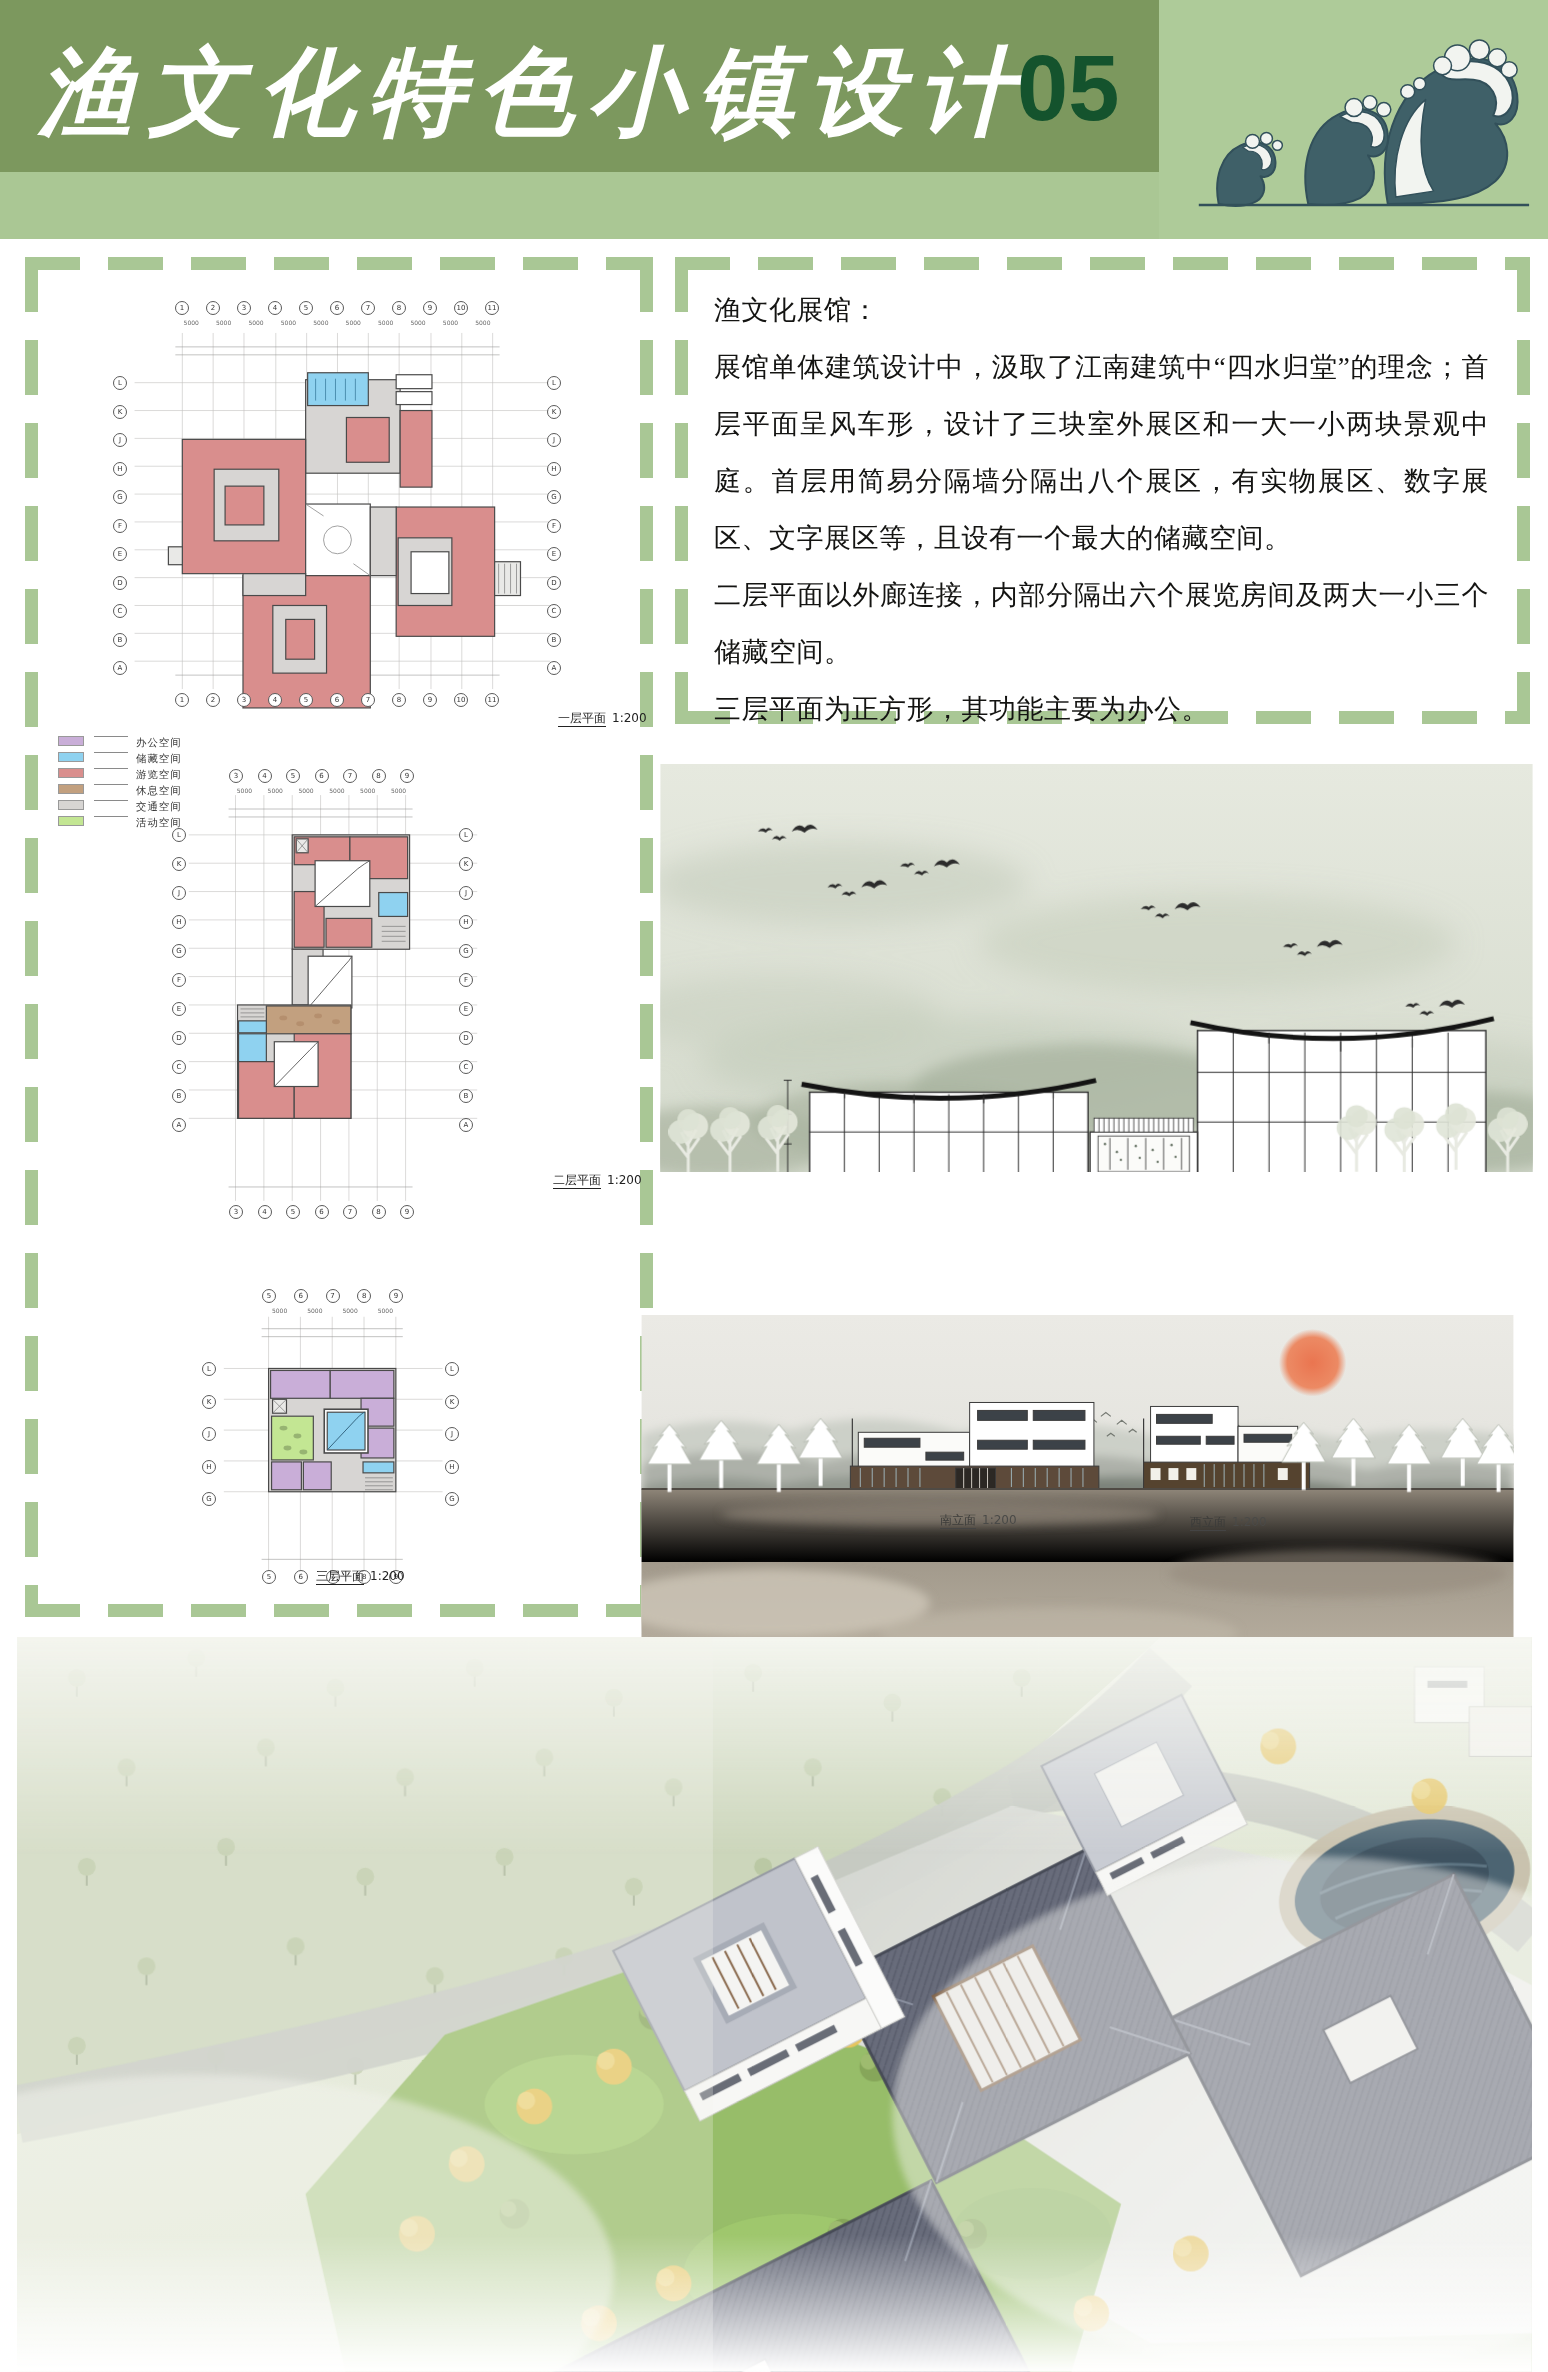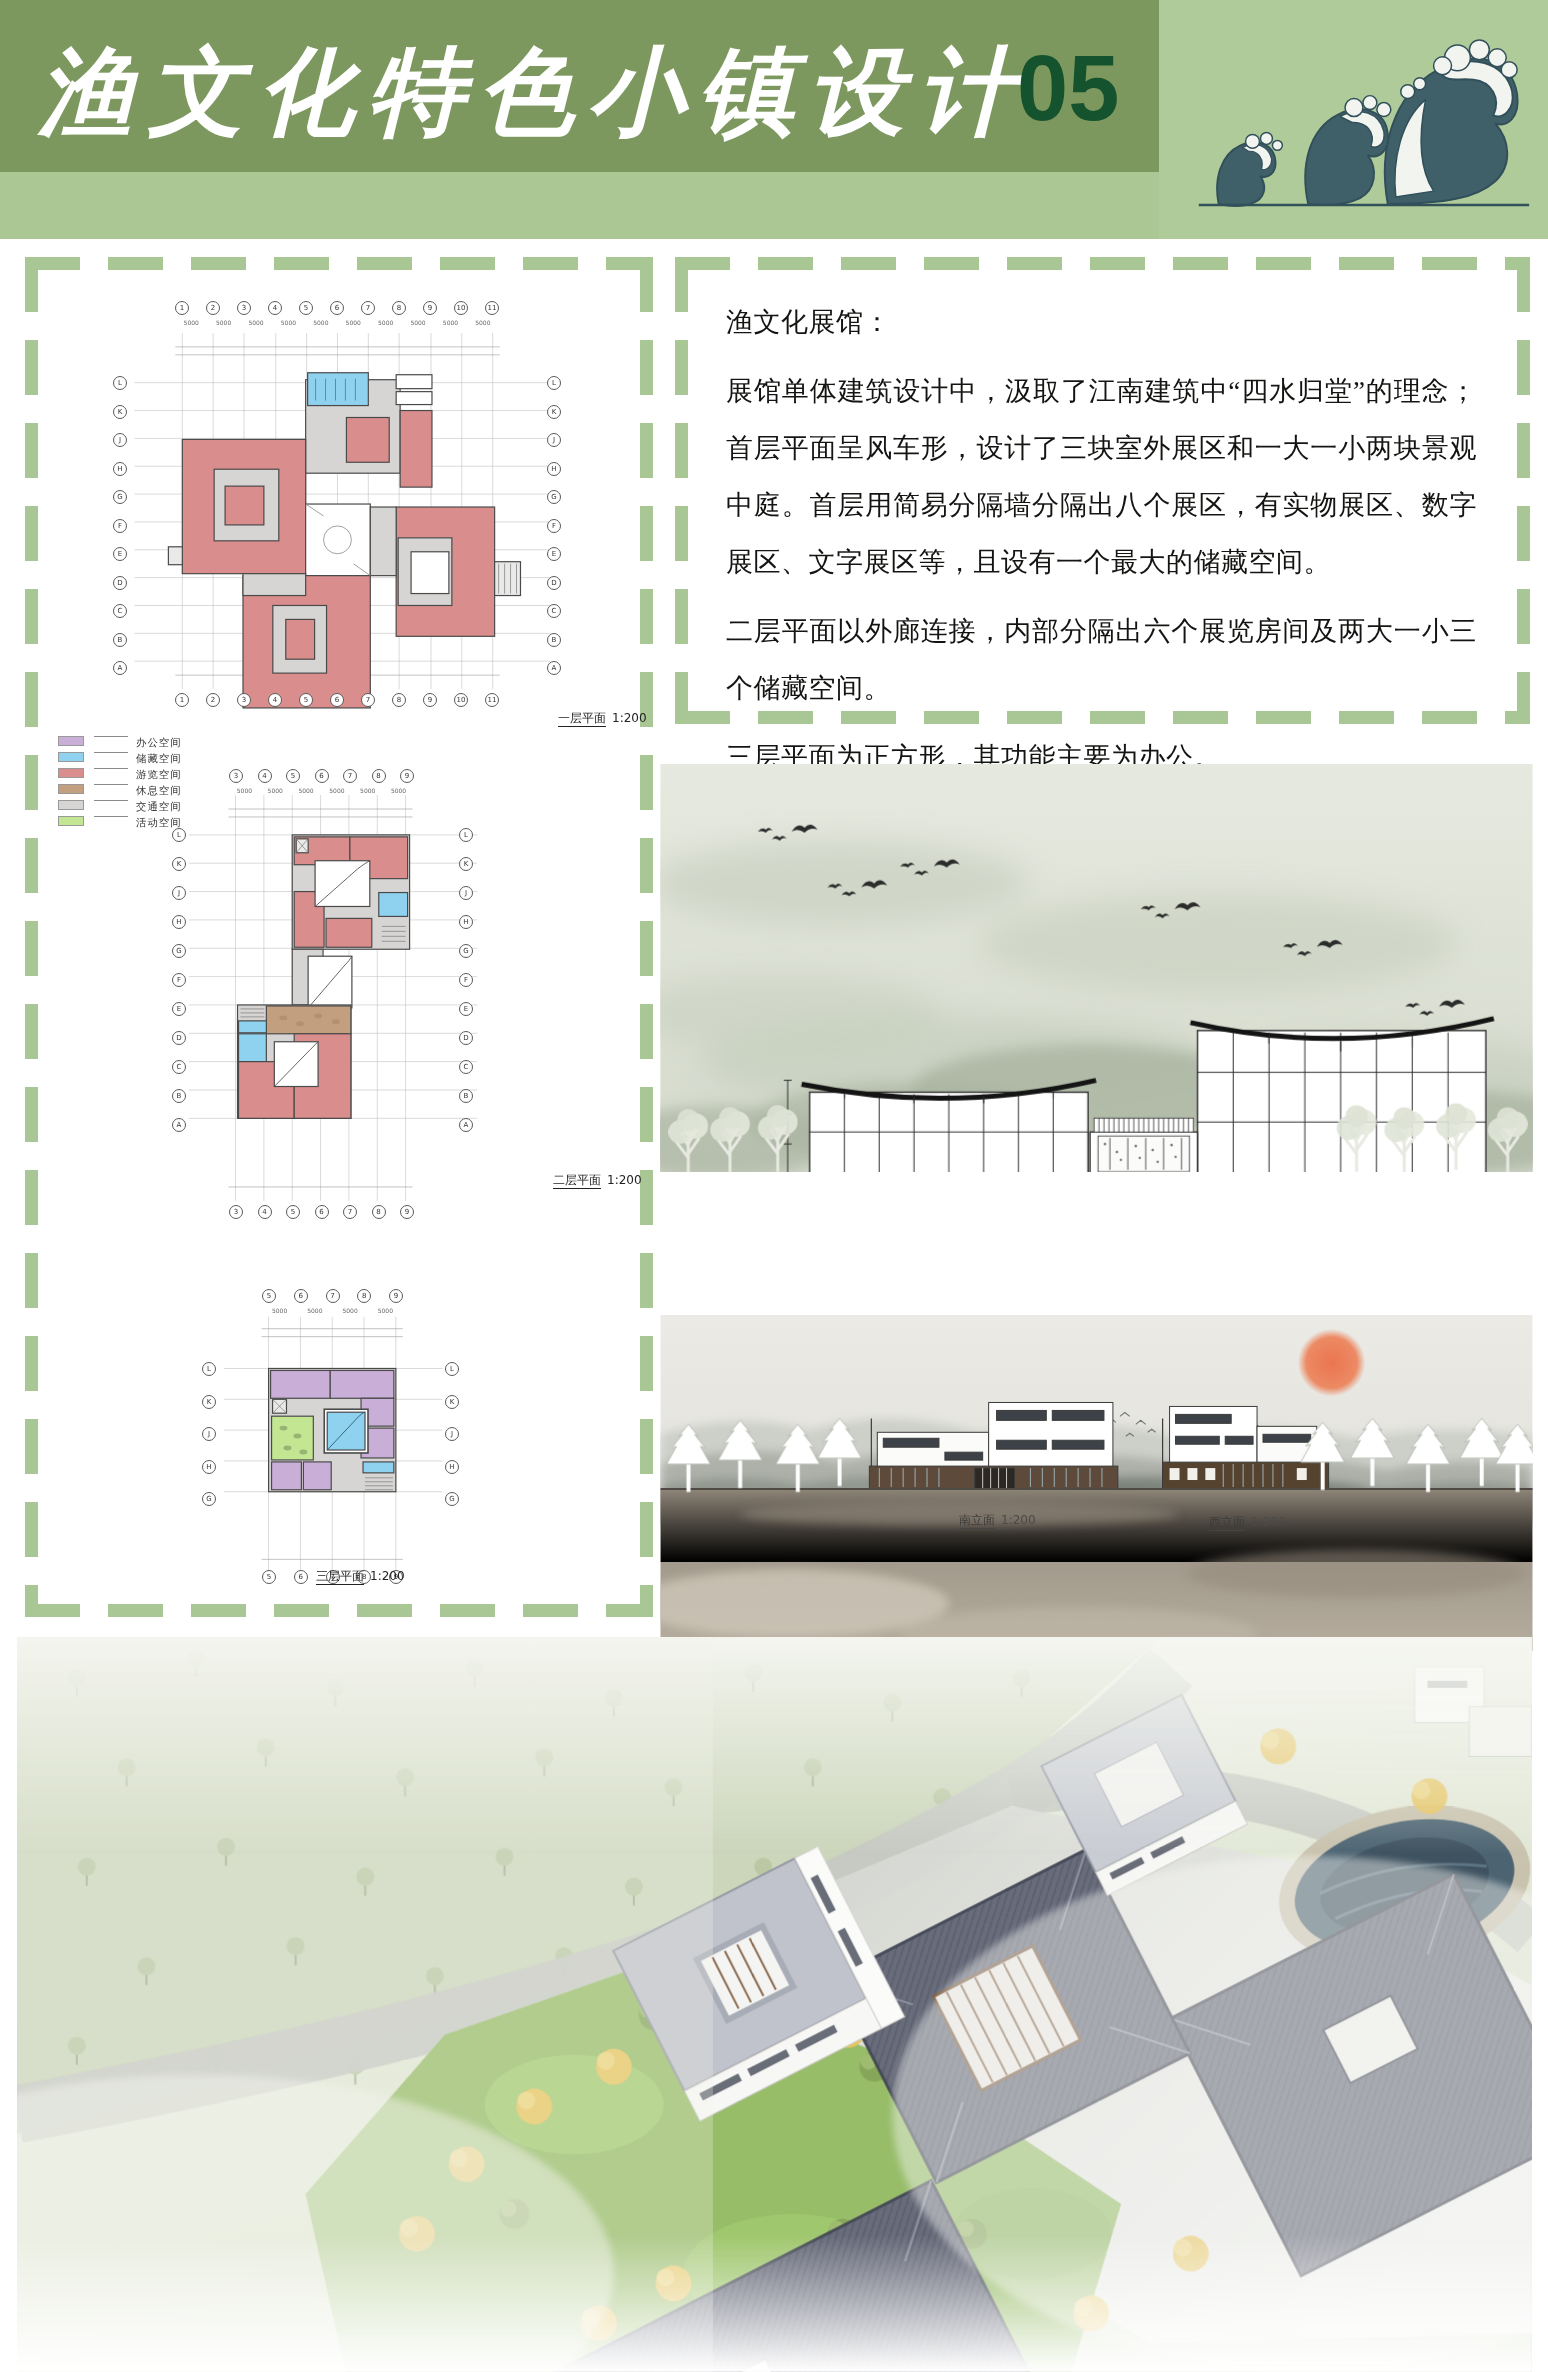--- a/index.html
+++ b/index.html
@@ -41,21 +41,21 @@
   
   .legend{position:absolute;left:58px;top:736px;}
   .lg-row{display:flex;align-items:flex-start;height:16px;}
   .lg-sw{width:24px;height:8px;border:0.5px solid #999;}
   .lg-ln{width:34px;height:1px;background:#8a8a8a;margin:0 8px 0 10px;}
   .lg-lb{font-size:10.4px;color:#333;letter-spacing:1px;}
   
   .desc{position:absolute;left:675px;top:257px;width:855px;height:467px;}
   .desc-inner{position:absolute;left:13px;top:13px;right:13px;bottom:13px;
       padding:12px 28px 0 26px;color:#141412;}
-  .desc-inner p{margin:12px;font-size:27px;line-height:57px;text-align:justify;letter-spacing:0.5px;}
+  .desc-inner p{margin:0;font-size:27px;line-height:57px;text-align:justify;letter-spacing:0.5px;}
   
   .img{position:absolute;overflow:hidden;}
 </style>
 </head>
 <body>
 
 <div class="poster">
 
   <div class="hdr-dark"></div>
   <div class="hdr-light"></div>
@@ -557,21 +557,21 @@
       <use href="#stree" x="700" y="410"></use>
         <use href="#stree" x="748" y="412"></use>
       <use href="#stree" x="800" y="408"></use>
         <use href="#stree" x="852" y="412"></use>
     </svg>
     <div class="caption light" style="left:418px;top:413px;">
       <span class="nm">1-1剖面</span><span class="sc">1:200</span>
     </div>
   </div>
 
-  <div class="img" style="left:660px;top:1315px;width:873px;height:336px;">
+  <div class="img" style="left:641px;top:1315px;width:873px;height:336px;">
     <svg width="873" height="336" viewBox="0 0 877 338">
       <defs>
         <linearGradient id="sky2" x1="0" y1="0" x2="0" y2="1">
           <stop offset="0" stop-color="#ebeae5"></stop>
             <stop offset="1" stop-color="#dcdcd6"></stop>
         </linearGradient>
         <linearGradient id="gnd2" x1="0" y1="0" x2="0" y2="1">
           <stop offset="0" stop-color="#8f8679"></stop>
             <stop offset="0.45" stop-color="#a29а8c"></stop>
           <stop offset="0.45" stop-color="#a29a8c"></stop>

